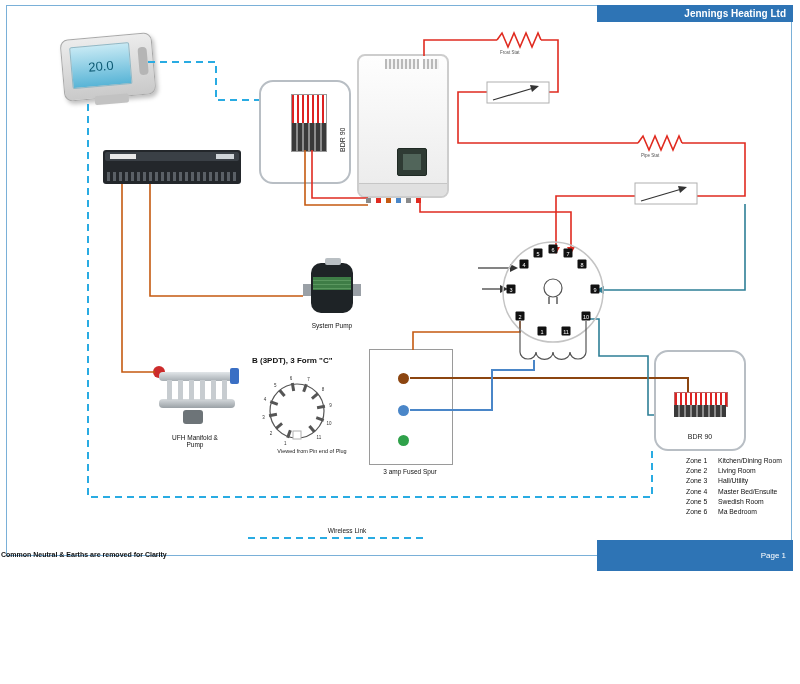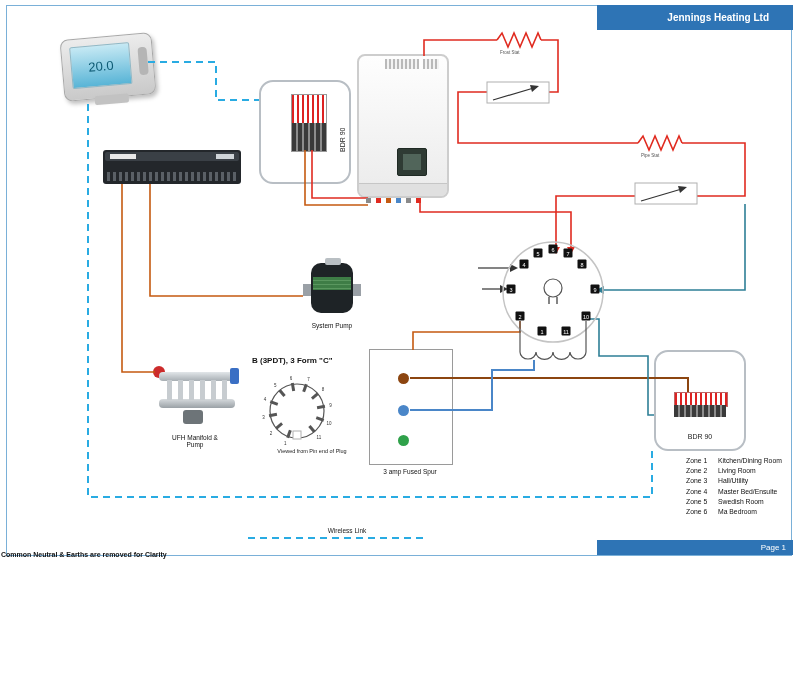--- a/index.html
+++ b/index.html
@@ -4,24 +4,24 @@
 <style>
   :root{
     --accent:#2e74b5; --red:#e02b20; --orange:#c55a11; --brown:#8c4510;
     --blue:#4a86c8; --teal:#2e7f96; --dashed:#29abe2;
     --live:#8c4510; --neutral:#4a86c8; --earth:#2fa14a;
   }
   html,body{margin:0;padding:0;background:#fff;}
   .canvas{position:relative;width:800px;height:684px;background:#fff;overflow:hidden;
           font-family:"Liberation Sans", sans-serif;color:#111;}
   .frame{position:absolute;left:6px;top:5px;width:786px;height:551px;border:1px solid #7ab0d8;box-sizing:border-box;}
-  .header-bar{position:absolute;left:597px;top:5px;width:196px;height:25px;background:var(--accent);
-              display:flex;align-items:center;justify-content:flex-end;padding-right:24px;box-sizing:border-box;}
+  .header-bar{position:absolute;left:597px;top:5px;width:196px;height:17px;background:var(--accent);
+              display:flex;align-items:center;justify-content:flex-end;padding-right:7px;box-sizing:border-box;}
   .header-bar span{color:#fff;font-size:10px;font-weight:bold;}
-  .page-bar{position:absolute;left:597px;top:540px;width:196px;height:15px;background:var(--accent);
+  .page-bar{position:absolute;left:597px;top:540px;width:196px;height:31px;background:var(--accent);
             display:flex;align-items:center;justify-content:flex-end;padding-right:7px;box-sizing:border-box;}
   .page-bar span{color:#fff;font-size:8px;}
 
   
   .thermostat{position:absolute;left:62px;top:36px;width:92px;height:62px;transform:rotate(-5deg);}
   .thermostat .body{position:absolute;inset:0;background:linear-gradient(#ececec,#c9c9c9);
                     border:1px solid #a8a8a8;border-radius:8px;box-shadow:2px 3px 4px rgba(0,0,0,.25);}
   .thermostat .screen{position:absolute;left:9px;top:8px;width:58px;height:40px;
                       background:linear-gradient(#c6e9f4,#58b4d6);border:1px solid #8fb8c6;border-radius:2px;
                       color:#0e5b75;font-size:13px;display:flex;align-items:center;justify-content:center;}

